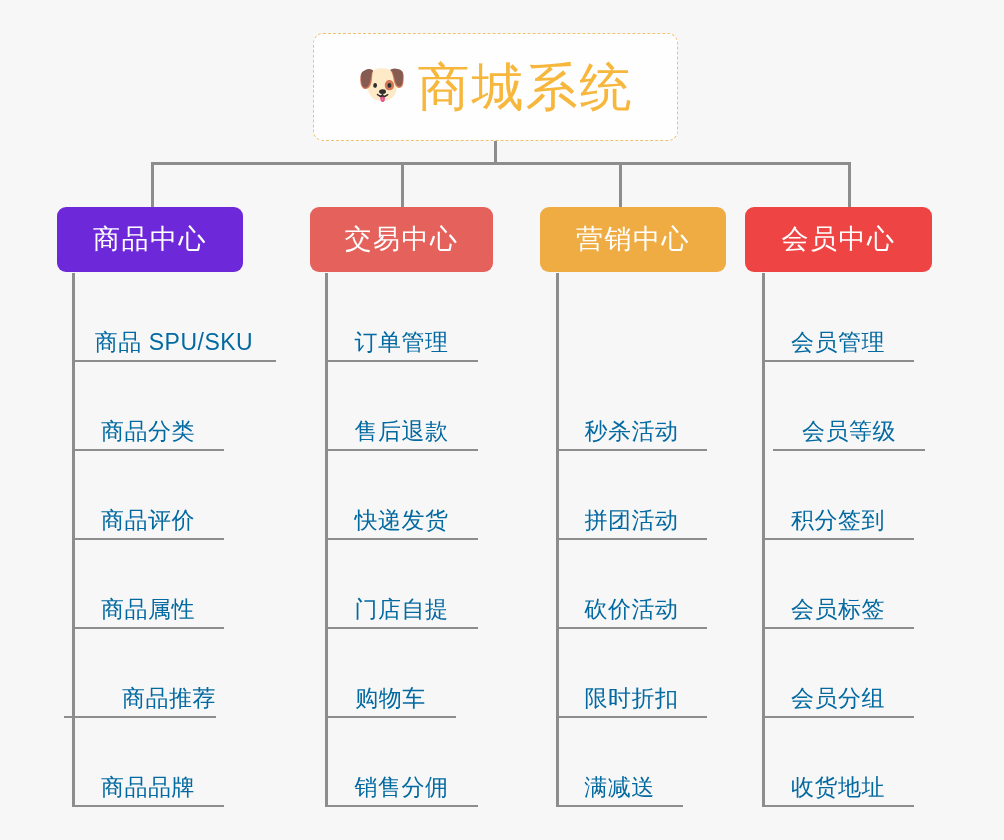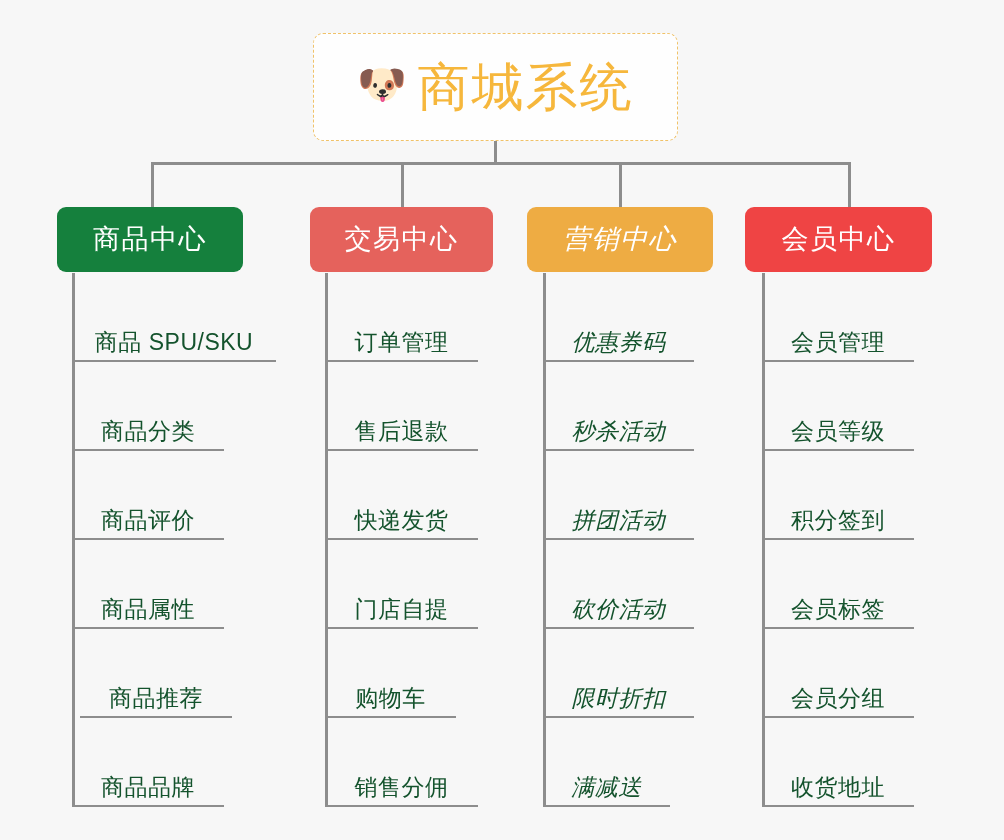--- a/index.html
+++ b/index.html
@@ -96,21 +96,21 @@
     box-sizing: border-box;
     border-bottom: 2.5px solid #8d8d8d;
     height: 89px;
     display: flex;
     align-items: flex-end;
     justify-content: center;
     padding-bottom: 5px;
   }
   .leaf-label {
     font-size: 23px;
-    color: #14532d;
+    color: #0369a1;
     white-space: nowrap;
     line-height: 1.1;
     letter-spacing: 0.5px;
   }
 </style>
 </head>
 <body>
 
 <div id="canvas">
 
@@ -123,37 +123,37 @@
       <div class="conn conn-v" style="left: 494px; top: 141px; height: 23px;"></div>
       <div class="conn conn-h" style="left: 152px; top: 162px; width: 697px;"></div>
       <div class="conn conn-v" style="left: 151px; top: 162px; height: 45px;"></div>
       <div class="conn conn-v" style="left: 401px; top: 162px; height: 45px;"></div>
       <div class="conn conn-v" style="left: 619px; top: 162px; height: 45px;"></div>
       <div class="conn conn-v" style="left: 848px; top: 162px; height: 45px;"></div>
     </div>
 
   <div id="columns">
       <div class="column" style="left: 57px; width: 186px; height: 600px;">
-        <div class="cat-box" style="left: 0px; width: 186px; background: #15803d;">
+        <div class="cat-box" style="left: 0px; width: 186px; background: #6d28d9;">
           <span class="cat-label">商品中心</span>
         </div>
         <div class="spine" style="left: 15px; height: 534px;"></div>
         <div class="leaf" style="left: 15px; top: 66px; width: 204px;">
           <span class="leaf-label">商品 SPU/SKU</span>
         </div>
         <div class="leaf" style="left: 15px; top: 155px; width: 152px;">
           <span class="leaf-label">商品分类</span>
         </div>
         <div class="leaf" style="left: 15px; top: 244px; width: 152px;">
           <span class="leaf-label">商品评价</span>
         </div>
         <div class="leaf" style="left: 15px; top: 333px; width: 152px;">
           <span class="leaf-label">商品属性</span>
         </div>
-        <div class="leaf" style="left: 23px; top: 422px; width: 152px;">
+        <div class="leaf" style="left: 7px; top: 422px; width: 152px; justify-content: flex-end;">
           <span class="leaf-label">商品推荐</span>
         </div>
         <div class="leaf" style="left: 15px; top: 511px; width: 152px;">
           <span class="leaf-label">商品品牌</span>
         </div>
       </div>
       <div class="column" style="left: 310px; width: 183px; height: 508px;">
         <div class="cat-box" style="left: 0px; width: 183px; background: rgb(229, 98, 92);">
           <span class="cat-label">交易中心</span>
         </div>
@@ -170,28 +170,25 @@
         <div class="leaf" style="left: 15px; top: 333px; width: 153px; align-items: flex-end;">
           <span class="leaf-label">门店自提</span>
         </div>
         <div class="leaf" style="left: 15px; top: 422px; width: 131px;">
           <span class="leaf-label">购物车</span>
         </div>
         <div class="leaf" style="left: 15px; top: 511px; width: 153px;">
           <span class="leaf-label">销售分佣</span>
         </div>
       </div>
-      <div class="column" style="left: 527px; width: 186px; height: 627px; font-style: italic;">
+      <div class="column" style="left: 540px; width: 186px; height: 627px;">
         <div class="cat-box" style="left: 0px; width: 186px; background: rgb(238, 172, 67);">
           <span class="cat-label">营销中心</span>
         </div>
         <div class="spine" style="left: 16px; height: 534px;"></div>
-        <div class="leaf" style="left: 16px; top: 66px; width: 151px;">
-          <span class="leaf-label">优惠券码</span>
-        </div>
         <div class="leaf" style="left: 16px; top: 155px; width: 151px;">
           <span class="leaf-label">秒杀活动</span>
         </div>
         <div class="leaf" style="left: 16px; top: 244px; width: 151px;">
           <span class="leaf-label">拼团活动</span>
         </div>
         <div class="leaf" style="left: 16px; top: 333px; width: 151px;">
           <span class="leaf-label">砍价活动</span>
         </div>
         <div class="leaf" style="left: 16px; top: 422px; width: 151px;">
@@ -202,21 +199,21 @@
         </div>
       </div>
       <div class="column" style="left: 745px; width: 187px; height: 600px;">
         <div class="cat-box" style="left: 0px; width: 187px; background: #ef4444;">
           <span class="cat-label">会员中心</span>
         </div>
         <div class="spine" style="left: 17px; height: 534px;"></div>
         <div class="leaf" style="left: 17px; top: 66px; width: 152px;">
           <span class="leaf-label">会员管理</span>
         </div>
-        <div class="leaf" style="left: 17px; top: 155px; width: 152px;">
+        <div class="leaf" style="left: 28px; top: 155px; width: 152px;">
           <span class="leaf-label">会员等级</span>
         </div>
         <div class="leaf" style="left: 17px; top: 244px; width: 152px;">
           <span class="leaf-label">积分签到</span>
         </div>
         <div class="leaf" style="left: 17px; top: 333px; width: 152px;">
           <span class="leaf-label">会员标签</span>
         </div>
         <div class="leaf" style="left: 17px; top: 422px; width: 152px;">
           <span class="leaf-label">会员分组</span>

